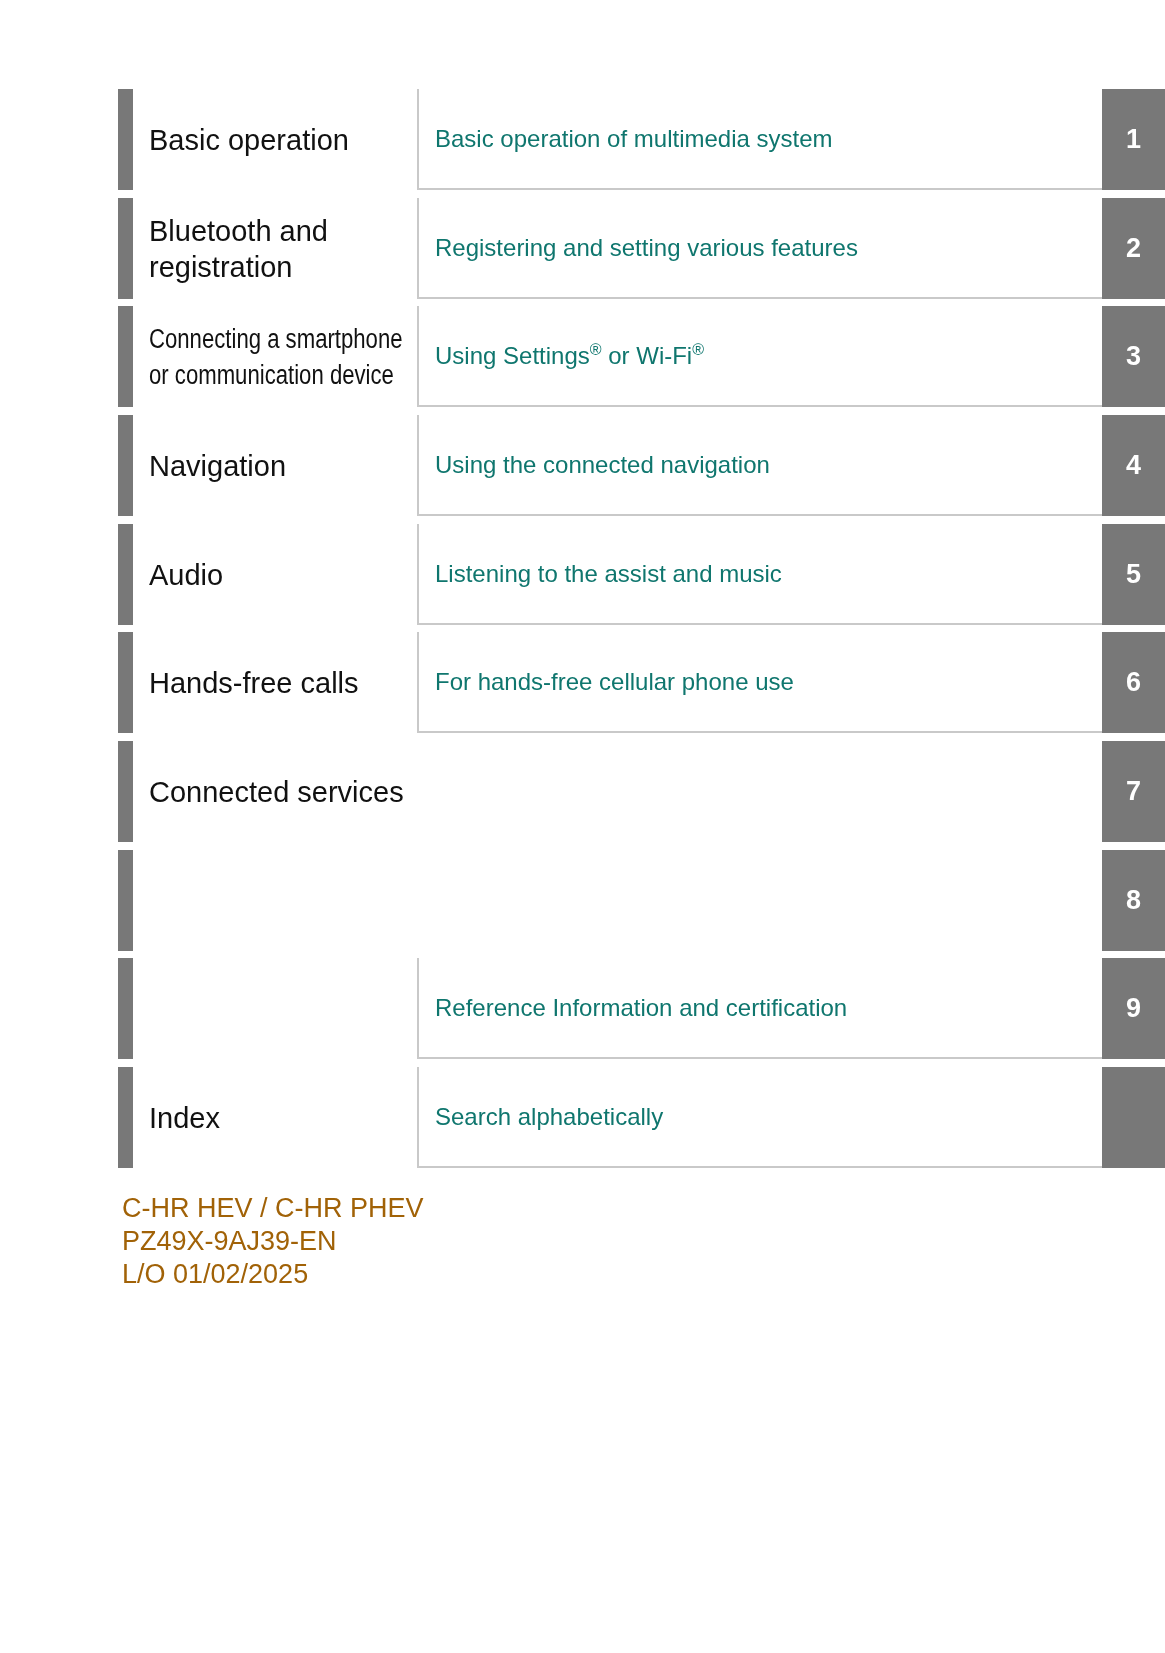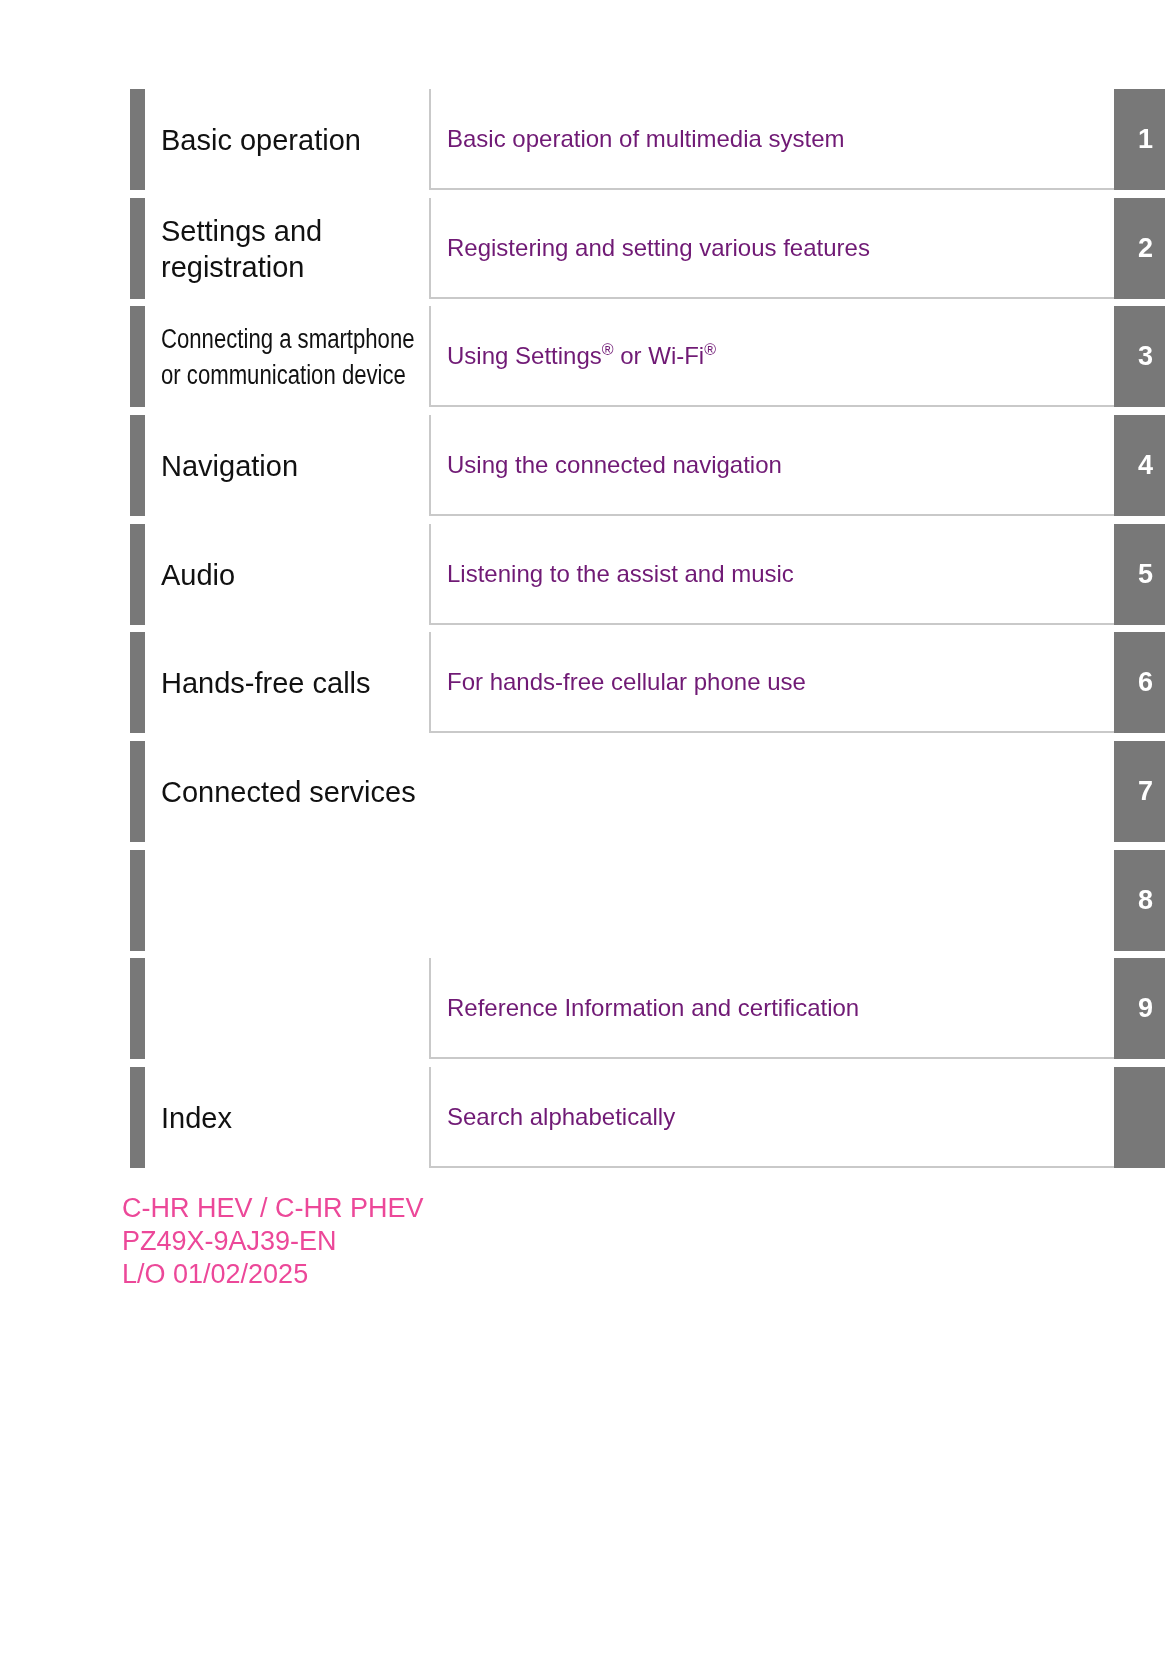--- a/index.html
+++ b/index.html
@@ -1,21 +1,21 @@
 <!DOCTYPE html>
 <html><head>
 <meta charset="utf-8">
 <style>
   html, body { margin: 0; padding: 0; background: #ffffff; }
   body {
     width: 1165px; height: 1653px; position: relative; overflow: hidden;
     font-family: "Liberation Sans", sans-serif; color: #111;
   }
   .row {
-    position: absolute; left: 12px; width: 1082px; height: 101px;
+    position: absolute; left: 0; width: 1082px; height: 101px;
   }
   .bar {
     position: absolute; left: 118px; top: 0; width: 15px; height: 101px;
     background: #787878;
   }
   .title {
     position: absolute; left: 149px; top: 0; width: 260px; height: 101px;
     display: flex; align-items: center;
     font-size: 29px; line-height: 36px; color: #111;
   }
@@ -23,51 +23,51 @@
     font-size: 27px; line-height: 36px;
     transform: scaleX(0.82); transform-origin: left center;
     width: 320px;
   }
   .box {
     position: absolute; left: 417px; top: 0; width: 685px; height: 99px;
     border-left: 2px solid #c9c9c9; border-bottom: 2px solid #c9c9c9;
     display: flex; align-items: center;
   }
   .desc {
-    margin-left: 16px; font-size: 24px; color: #701a75;
+    margin-left: 16px; font-size: 24px; color: #0f766e;
   }
   .desc sup { font-size: 16px; vertical-align: 9px; line-height: 0; }
   .tab {
     position: absolute; left: 1102px; top: 0; width: 63px; height: 101px;
     background: #787878; color: #ffffff;
     display: flex; align-items: center; justify-content: center;
     font-weight: bold; font-size: 27px;
   }
   .footer {
     position: absolute; left: 122px; top: 1192px;
-    font-size: 27px; line-height: 33px; color: #ec4899;
+    font-size: 27px; line-height: 33px; color: #a16207;
   }
 </style>
 </head>
 <body>
 
 <div>
 
   <div class="row" style="top:89px">
     <div class="bar"></div>
     <div class="title">Basic operation</div>
     <div class="box">
       <span class="desc">Basic operation of multimedia system</span>
     </div>
     <div class="tab">1</div>
   </div>
 
   <div class="row" style="top:198px">
     <div class="bar"></div>
-    <div class="title">Settings and registration</div>
+    <div class="title">Bluetooth and registration</div>
     <div class="box">
       <span class="desc">Registering and setting various features</span>
     </div>
     <div class="tab">2</div>
   </div>
 
   <div class="row" style="top:306px">
     <div class="bar"></div>
     <div class="title condensed">Connecting a smartphone or communication device</div>
     <div class="box">

